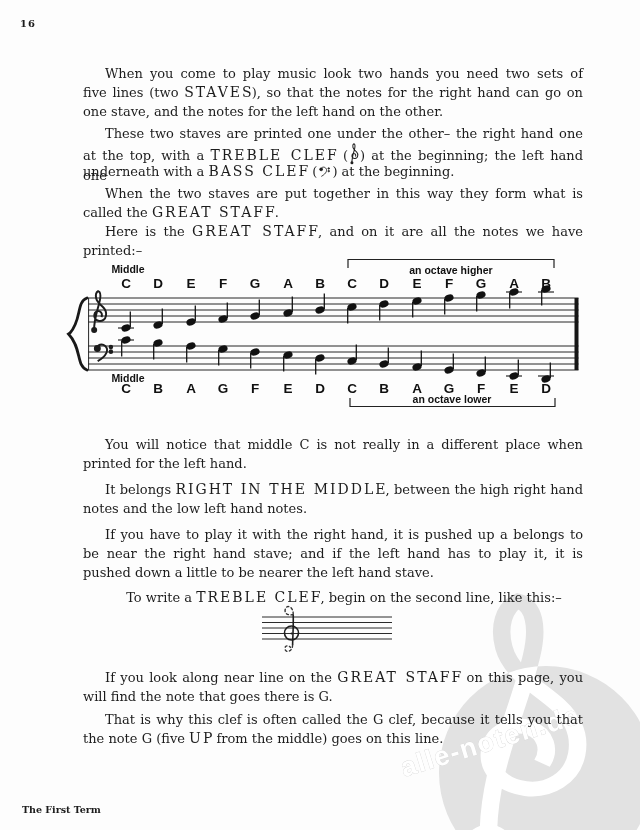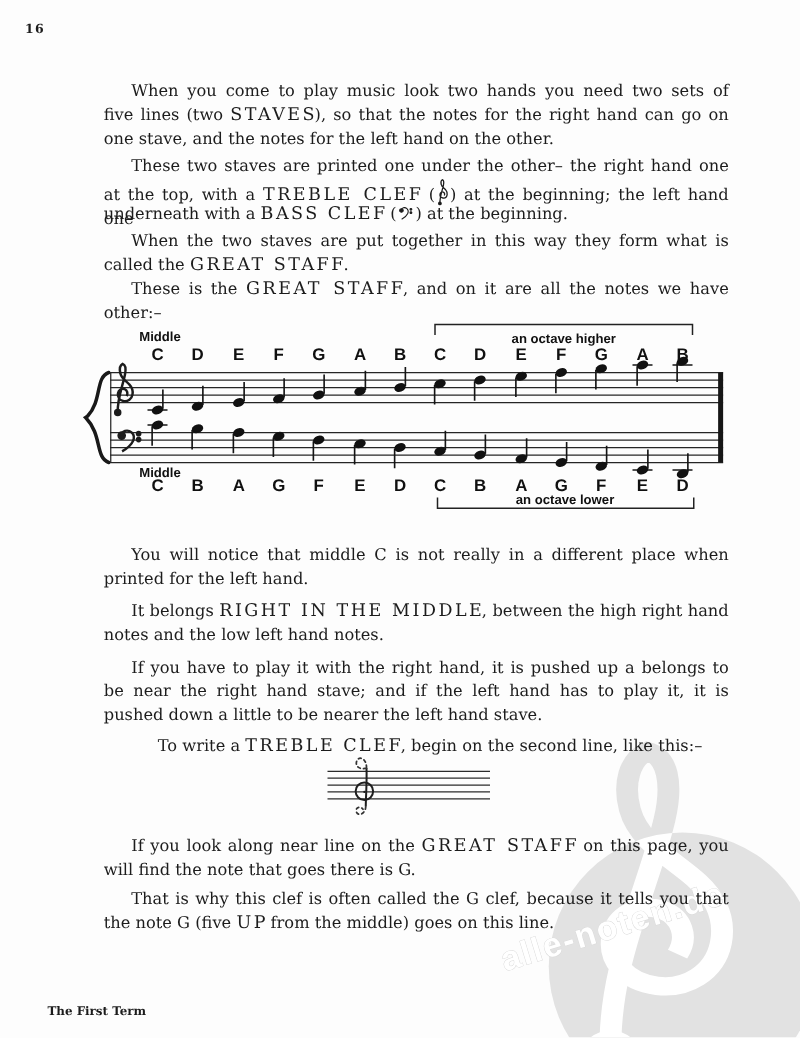--- a/index.html
+++ b/index.html
@@ -2,21 +2,21 @@
 <html><head>
 <meta charset="utf-8">
 <style>
   html,body{margin:0;padding:0;}
   body{width:640px;height:830px;background:#fdfdfd;position:relative;overflow:hidden;
        font-family:"DejaVu Serif",serif;color:#1c1c1c;}
   .layer{position:absolute;left:0;top:0;width:640px;height:830px;}
   #wm{z-index:0;}
   #content{z-index:1;}
   #pagenum{position:absolute;left:20px;top:18px;font-size:10px;font-weight:bold;letter-spacing:1px;}
-  #footer{position:absolute;left:38px;top:804px;font-size:9.5px;font-weight:bold;}
+  #footer{position:absolute;left:22px;top:804px;font-size:9.5px;font-weight:bold;}
   .para{position:absolute;left:83px;width:500px;}
   .ln{height:19px;line-height:19px;font-size:13px;white-space:normal;overflow:visible;}
   .j{text-align:justify;text-align-last:justify;}
   .ind{text-indent:22px;text-align:center;}
   .caps{font-size:14px;letter-spacing:2px;margin-right:-2px;}
   .icl{vertical-align:-6px;margin:0 1px;}
   .icb{vertical-align:-2px;margin:0 1px;}
   .uk{stroke:#1c1c1c;fill:#1c1c1c;}
   .uw{stroke:#e2e2e2;fill:#e2e2e2;}
   .uww{stroke:#ffffff;fill:#ffffff;}
@@ -90,22 +90,22 @@
           <use href="#bclef" class="uk" stroke-width="2.4"></use>
         </svg><span>) at the beginning.</span></div>
   </div>
 
   <div class="para" style="top:184px">
     <div class="ln j ind"><span>When the two staves are put together in this way they form what is</span></div>
     <div class="ln"><span>called the </span><span class="caps">GREAT STAFF</span><span>.</span></div>
   </div>
 
   <div class="para" style="top:222px">
-    <div class="ln j ind"><span>These is the </span><span class="caps">GREAT STAFF</span><span>, and on it are all the notes we have</span></div>
-    <div class="ln"><span>other:–</span></div>
+    <div class="ln j ind"><span>Here is the </span><span class="caps">GREAT STAFF</span><span>, and on it are all the notes we have</span></div>
+    <div class="ln"><span>printed:–</span></div>
   </div>
 
   <svg id="gstaff" width="535" height="170" viewBox="0 0 535 170">
 
     <path class="brace" d="M32 45 C21 49 27 67 15 80 L13.5 81 C27 95 21 113 32 117"></path>
 
     <g>
       <line class="sl" x1="33" y1="45" x2="523.5" y2="45"></line>
         <line class="sl" x1="33" y1="51" x2="523.5" y2="51"></line>
       <line class="sl" x1="33" y1="57" x2="523.5" y2="57"></line>

